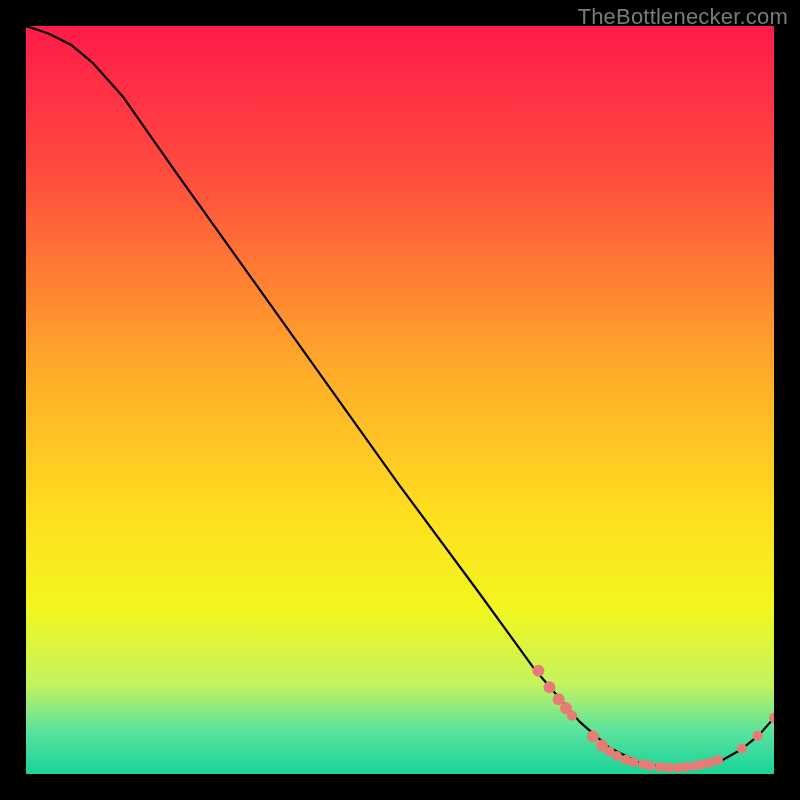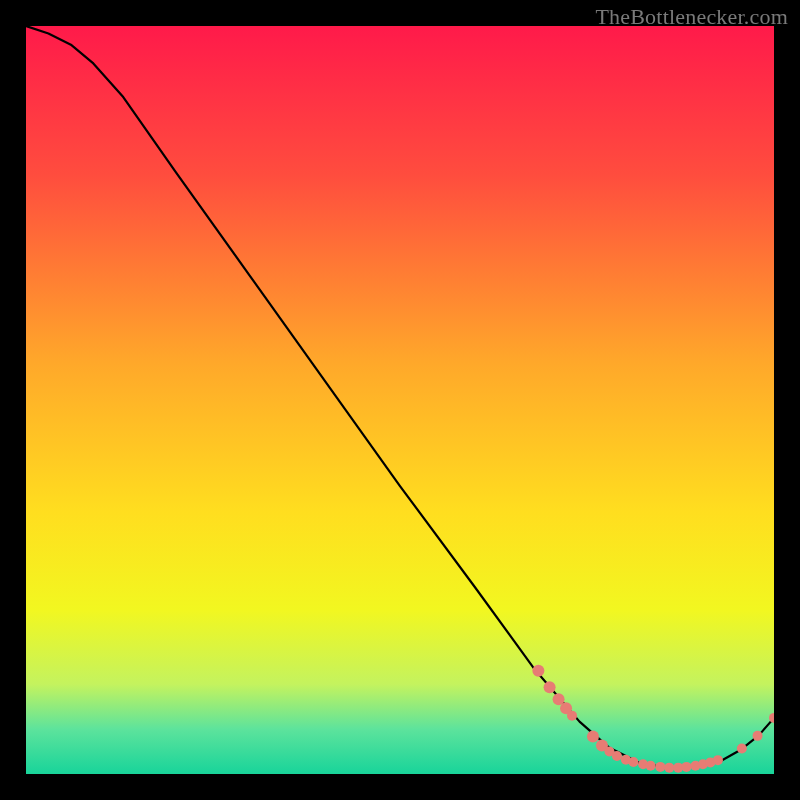--- a/index.html
+++ b/index.html
@@ -8,21 +8,20 @@
     background: black;
     width: 800px;
     height: 800px;
     overflow: hidden;
     font-family: Arial, sans-serif;
   }
   .container {
     position: relative;
     width: 800px;
     height: 620px;
-    font-family: Liberation Serif, serif;
   }
   .watermark {
     position: absolute;
     top: 4px;
     right: 12px;
     color: #7a7a7a;
     font-size: 22px;
     font-weight: normal;
     z-index: 10;
     letter-spacing: 0.2px;

